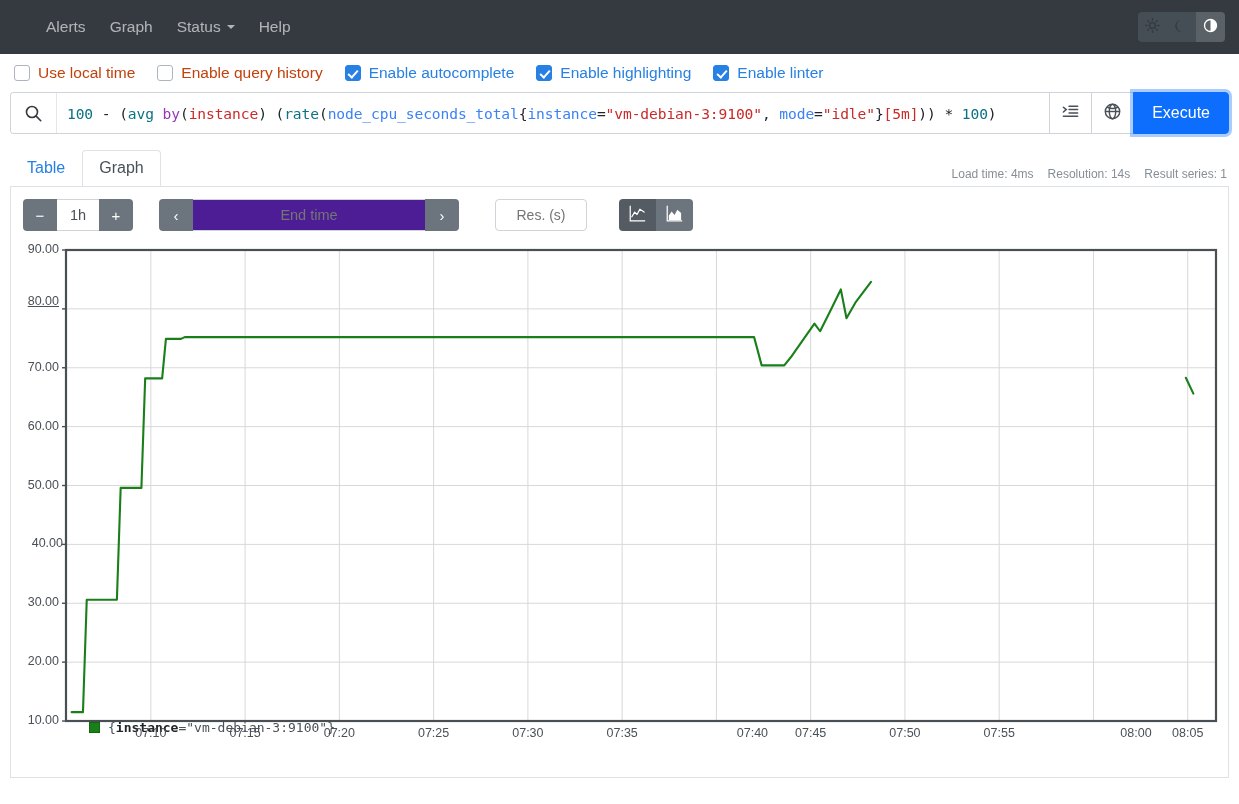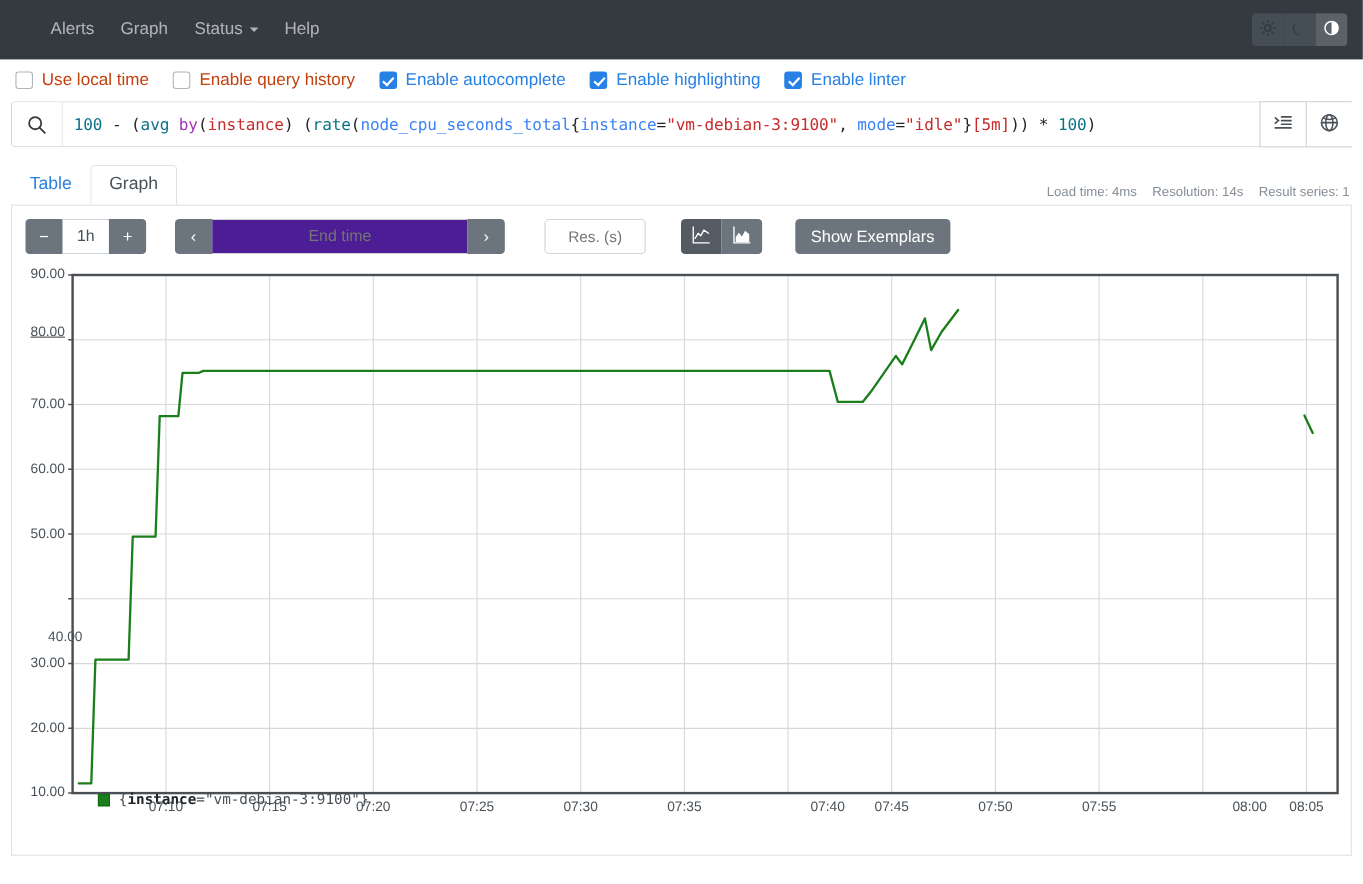--- a/index.html
+++ b/index.html
@@ -422,20 +422,21 @@
   <button class="icon-btn">
     <span>
       <svg width="19" height="19" viewBox="0 0 20 20" stroke="#495057" stroke-width="1.5" fill="none">
         <circle cx="10" cy="10" r="7.6"></circle>
         <ellipse cx="10" cy="10" rx="3.4" ry="7.6"></ellipse>
         <line x1="2.6" y1="10" x2="17.4" y2="10"></line>
         <path d="M4.3 5.4c1.6 1 3.6 1.5 5.7 1.5s4.1-.5 5.7-1.5"></path>
       </svg>
     </span>
   </button>
+  <button class="execute-btn">Execute</button>
 </div>
 
 <div class="tabs-row">
   <div class="tab">Table</div>
   <div class="tab active">Graph</div>
   <div class="stats">
     <span>Load time: 4ms</span>
     <span>Resolution: 14s</span>
     <span>Result series: 1</span>
   </div>
@@ -470,21 +471,20 @@
       <button class="btn-dark">
         <span>
           <svg width="17" height="17" viewBox="0 0 18 18" fill="none" stroke="#ffffff" stroke-width="1.3">
             <path d="M1.3 1.3v15.4h15.4" stroke-linecap="round"></path>
             <polygon points="3,16 3,11 6,7 9,10.5 12,5 16,8.5 16,16" fill="#ffffff" stroke="none"></polygon>
           </svg>
         </span>
       </button>
     </div>
 
-    <button class="exemplars-btn">Show Exemplars</button>
   </div>
 
   <div class="graph-area">
     <svg id="chart-svg" width="1215" height="500" viewBox="0 0 1215 500" style="position:absolute;left:0;top:0;">
         <line x1="55" y1="67.875" x2="1205" y2="67.875" stroke="#d8d8d8" stroke-width="1"></line>
         <line x1="55" y1="126.75" x2="1205" y2="126.75" stroke="#d8d8d8" stroke-width="1"></line>
         <line x1="55" y1="185.625" x2="1205" y2="185.625" stroke="#d8d8d8" stroke-width="1"></line>
         <line x1="55" y1="244.5" x2="1205" y2="244.5" stroke="#d8d8d8" stroke-width="1"></line>
         <line x1="55" y1="303.375" x2="1205" y2="303.375" stroke="#d8d8d8" stroke-width="1"></line>
         <line x1="55" y1="362.25" x2="1205" y2="362.25" stroke="#d8d8d8" stroke-width="1"></line>
@@ -519,21 +519,21 @@
       <span class="legend-swatch"></span>
       <span class="legend-text">
         {<b>instance</b>="vm-debian-3:9100"}
       </span>
     </div>
   <div class="ytick" style="left: 0px; width: 48px; top: 1px;">90.00</div>
       <div class="ytick" style="left: 0px; width: 48px; top: 53px; text-decoration: underline;">80.00</div>
       <div class="ytick" style="left: 0px; width: 48px; top: 118.75px;">70.00</div>
       <div class="ytick" style="left: 0px; width: 48px; top: 177.625px;">60.00</div>
       <div class="ytick" style="left: 0px; width: 48px; top: 236.5px;">50.00</div>
-      <div class="ytick" style="left: 16px; width: 48px; top: 295.375px; margin-top: 36px;">40.00</div>
+      <div class="ytick" style="left: 4px; width: 48px; top: 295.375px;">40.00</div>
       <div class="ytick" style="left: 0px; width: 48px; top: 354.25px;">30.00</div>
       <div class="ytick" style="left: 0px; width: 48px; top: 413.125px;">20.00</div>
       <div class="ytick" style="left: 0px; width: 48px; top: 472px;">10.00</div>
       <div class="xtick" style="left: 119.836px; width: 40px; text-align: center; top: 485px;">07:10</div>
       <div class="xtick" style="left: 214.098px; width: 40px; text-align: center; top: 485px;">07:15</div>
       <div class="xtick" style="left: 308.361px; width: 40px; text-align: center; top: 485px;">07:20</div>
       <div class="xtick" style="left: 402.623px; width: 40px; text-align: center; top: 485px;">07:25</div>
       <div class="xtick" style="left: 496.885px; width: 40px; text-align: center; top: 485px;">07:30</div>
       <div class="xtick" style="left: 591.148px; width: 40px; text-align: center; top: 485px;">07:35</div>
       <div class="xtick" style="left: 685.41px; width: 40px; text-align: center; top: 485px; margin-left: 36px;">07:40</div>

